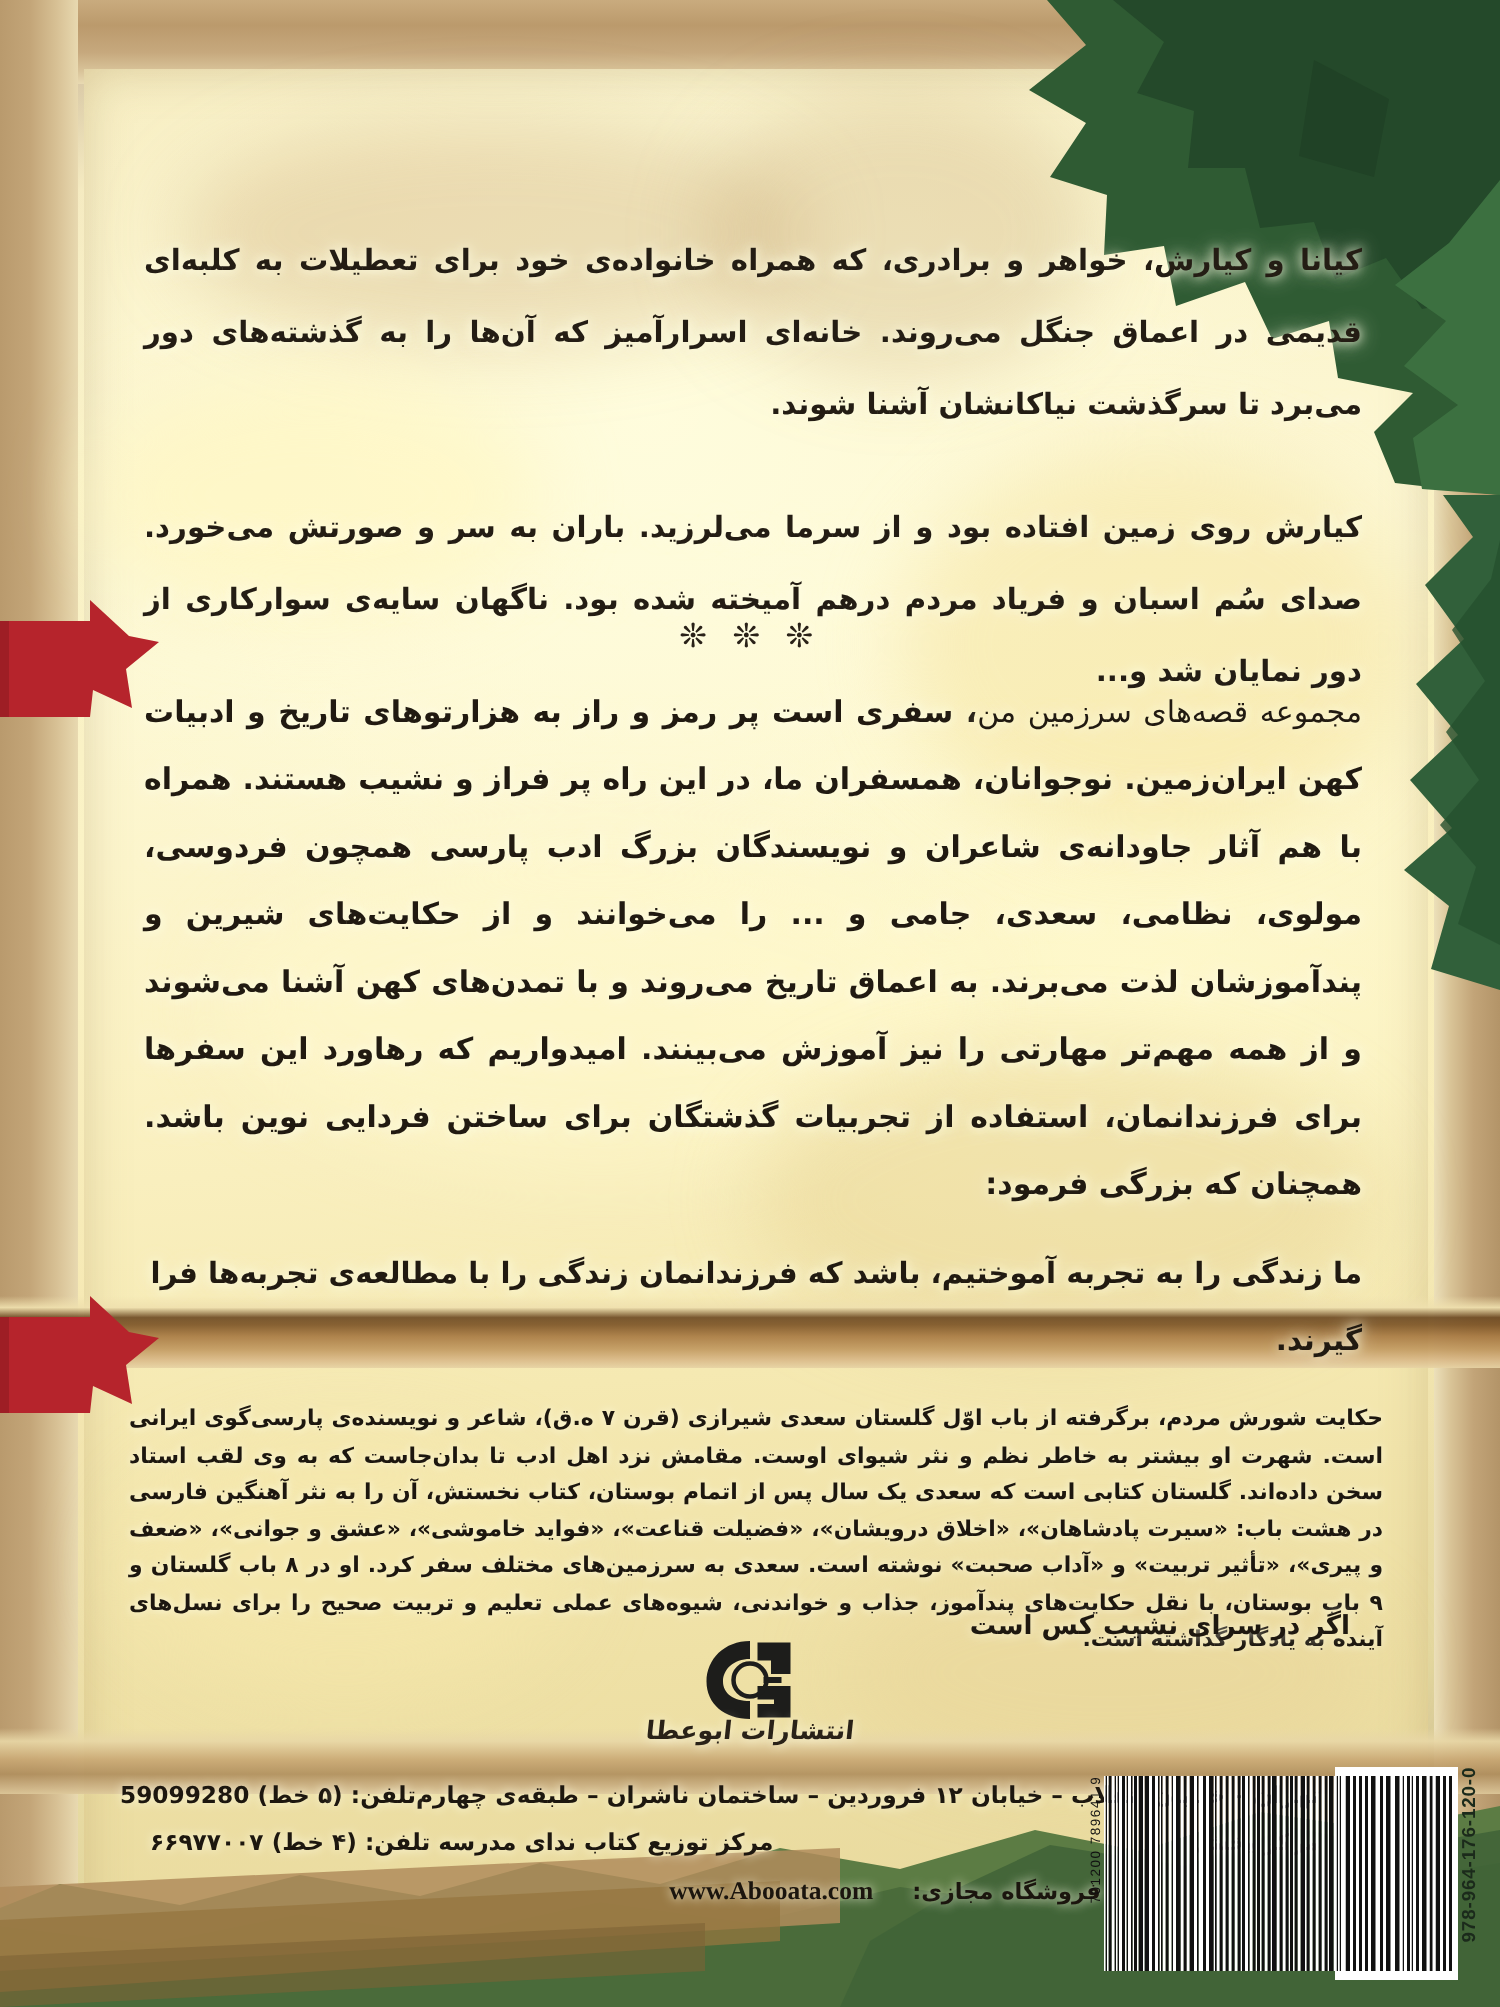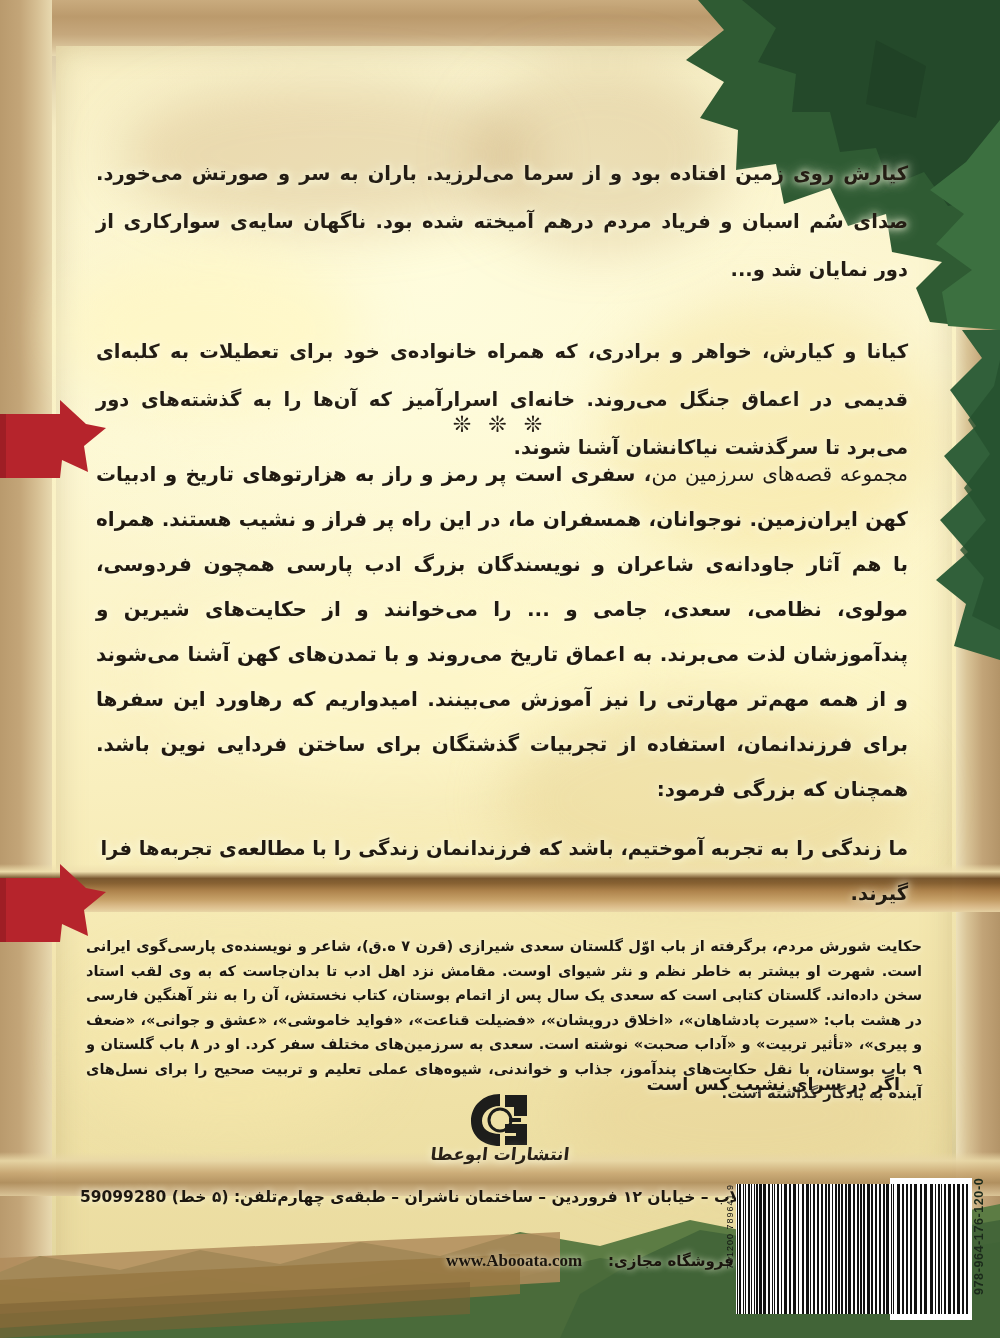--- a/index.html
+++ b/index.html
@@ -249,22 +249,22 @@
   <svg class="red-arrow" id="red-arrow-upper" viewBox="0 0 118 92">
     <path d="M0,16 L64,16 L64,2 L90,26 L110,30 L88,48 L92,74 L66,62 L64,80 L0,80 Z" fill="#b6242c"></path>
     <path d="M0,16 L10,16 L10,80 L0,80 Z" fill="#8e1b22" opacity=".6"></path>
   </svg>
   <svg class="red-arrow" id="red-arrow-lower" viewBox="0 0 118 92">
     <path d="M0,16 L64,16 L64,2 L90,26 L110,30 L88,48 L92,74 L66,62 L64,80 L0,80 Z" fill="#b6242c"></path>
     <path d="M0,16 L10,16 L10,80 L0,80 Z" fill="#8e1b22" opacity=".6"></path>
   </svg>
 
   <div class="story-block">
+    <p>کیانا و کیارش، خواهر و برادری، که همراه خانواده‌ی خود برای تعطیلات به کلبه‌ای قدیمی در اعماق جنگل می‌روند. خانه‌ای اسرارآمیز که آن‌ها را به گذشته‌های دور می‌برد تا سرگذشت نیاکانشان آشنا شوند.</p>
     <p>کیارش روی زمین افتاده بود و از سرما می‌لرزید. باران به سر و صورتش می‌خورد. صدای سُم اسبان و فریاد مردم درهم آمیخته شده بود. ناگهان سایه‌ی سوارکاری از دور نمایان شد و...</p>
-    <p>کیانا و کیارش، خواهر و برادری، که همراه خانواده‌ی خود برای تعطیلات به کلبه‌ای قدیمی در اعماق جنگل می‌روند. خانه‌ای اسرارآمیز که آن‌ها را به گذشته‌های دور می‌برد تا سرگذشت نیاکانشان آشنا شوند.</p>
   </div>
 
   <div class="stars">❊ ❊ ❊</div>
 
   <div class="blurb">
     <span><b>مجموعه قصه‌های سرزمین من</b><span>، سفری است پر رمز و راز به هزارتوهای تاریخ و ادبیات کهن ایران‌زمین. نوجوانان، همسفران ما، در این راه پر فراز و نشیب هستند. همراه با هم آثار جاودانه‌ی شاعران و نویسندگان بزرگ ادب پارسی همچون فردوسی، مولوی، نظامی، سعدی، جامی و ... را می‌خوانند و از حکایت‌های شیرین و پندآموزشان لذت می‌برند. به اعماق تاریخ می‌روند و با تمدن‌های کهن آشنا می‌شوند و از همه مهم‌تر مهارتی را نیز آموزش می‌بینند. امیدواریم که رهاورد این سفرها برای فرزندانمان، استفاده از تجربیات گذشتگان برای ساختن فردایی نوین باشد. همچنان که بزرگی فرمود:</span></span>
     <span class="quote-line">ما زندگی را به تجربه آموختیم، باشد که فرزندانمان زندگی را با مطالعه‌ی تجربه‌ها فرا گیرند.</span>
   </div>
 
   <div class="about-body"><span>حکایت شورش مردم، برگرفته از باب اوّل گلستان سعدی شیرازی (قرن ۷ ه.ق)، شاعر و نویسنده‌ی پارسی‌گوی ایرانی است. شهرت او بیشتر به خاطر نظم و نثر شیوای اوست. مقامش نزد اهل ادب تا بدان‌جاست که به وی لقب </span><b>استاد سخن</b><span> داده‌اند. گلستان کتابی است که سعدی یک سال پس از اتمام بوستان، کتاب نخستش، آن را به نثر آهنگین فارسی در هشت باب: «سیرت پادشاهان»، «اخلاق درویشان»، «فضیلت قناعت»، «فواید خاموشی»، «عشق و جوانی»، «ضعف و پیری»، «تأثیر تربیت» و «آداب صحبت» نوشته است. سعدی به سرزمین‌های مختلف سفر کرد. او در ۸ باب گلستان و ۹ باب بوستان، با نقل حکایت‌های پندآموز، جذاب و خواندنی، شیوه‌های عملی تعلیم و تربیت صحیح را برای نسل‌های آینده به یادگار گذاشته است.</span></div>
@@ -288,20 +288,26 @@
     <div class="line">
       <span>تهران – خیابان انقلاب – خیابان ۱۲ فروردین – ساختمان ناشران – طبقه‌ی چهارم</span>
       <span>
         <span class="lbl">تلفن:</span>
         <span>(۵ خط)</span>
         <span>59099280</span>
       </span>
     </div>
     <div class="line">
       <span class="lbl">مرکز پخش:</span>
+      <span>
+        <span>مرکز توزیع کتاب ندای مدرسه</span>
+        <span class="lbl">تلفن:</span>
+        <span>(۴ خط)</span>
+        <span>۶۶۹۷۷۰۰۷</span>
+      </span>
     </div>
   </div>
 
   <div class="web">
     <div class="row rtl">
       <span class="shoplabel">فروشگاه مجازی:</span>
       <span class="url">www.Abooata.com</span>
     </div>
   </div>
 

